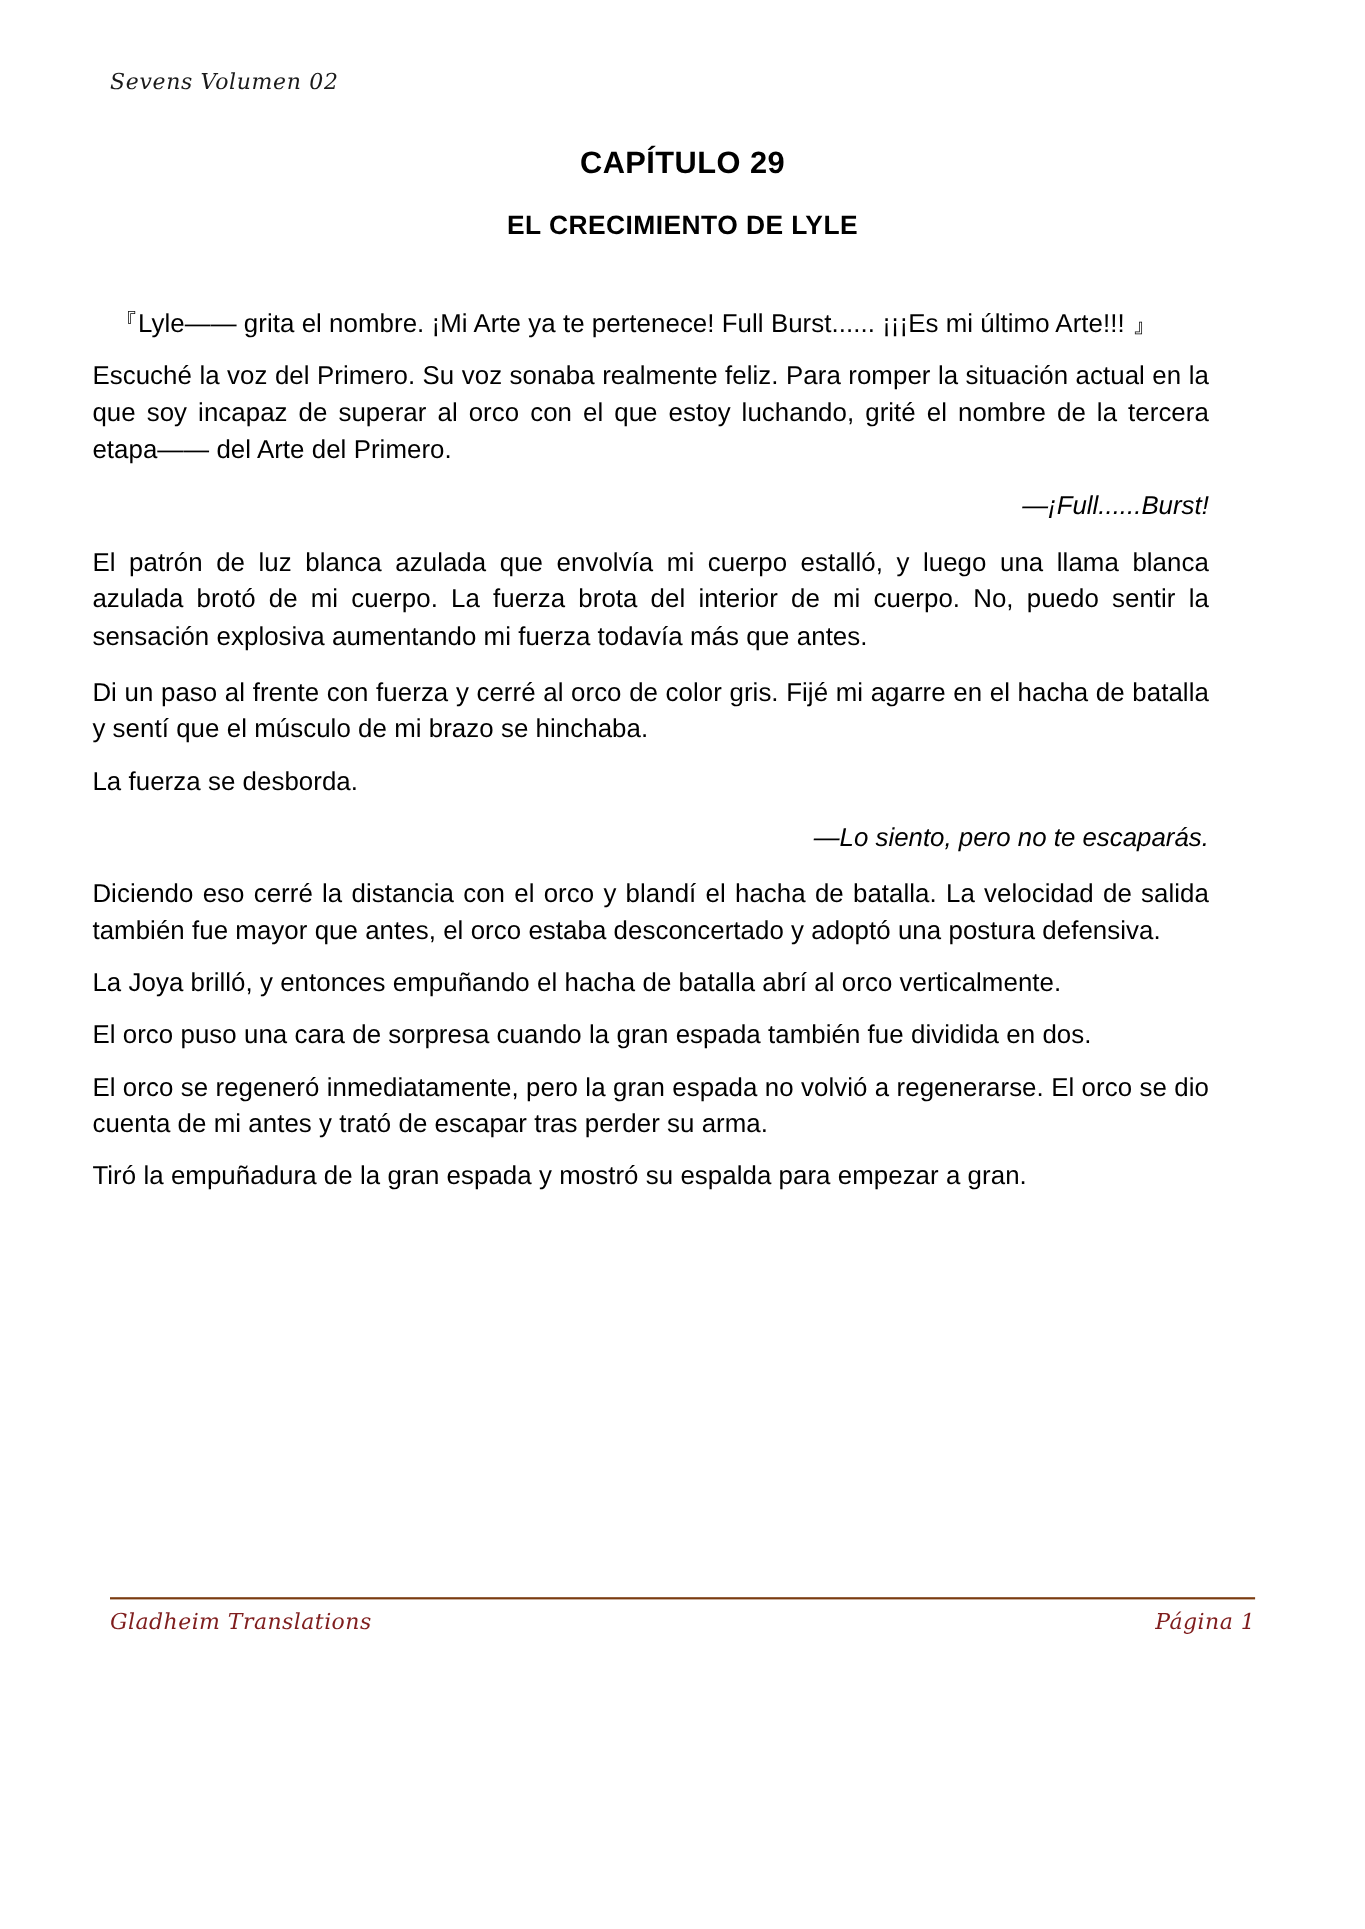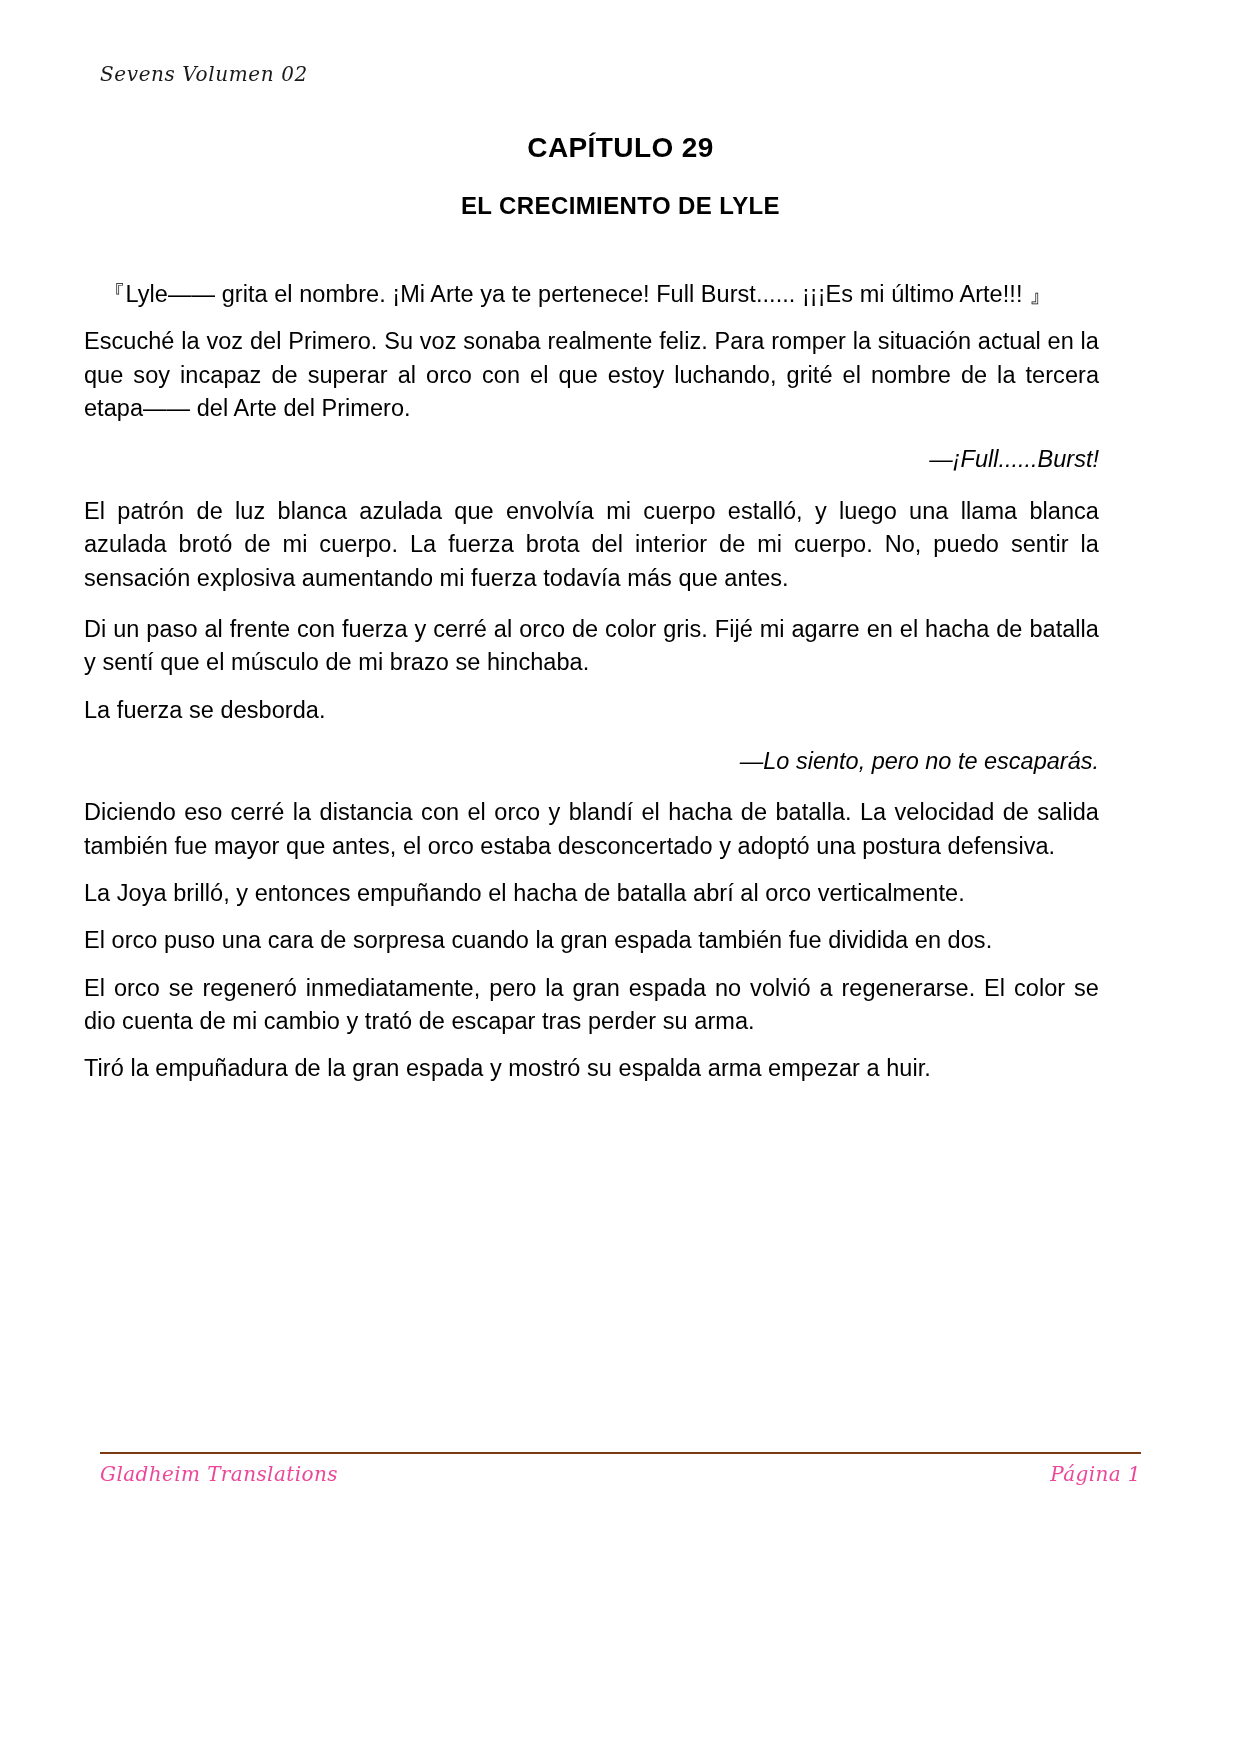--- a/index.html
+++ b/index.html
@@ -99,21 +99,21 @@
     margin: 0 0 8px 0;
     width: 100%;
   }
   .footer-row {
     display: flex;
     justify-content: space-between;
     align-items: baseline;
     font-family: "DejaVu Serif", serif;
     font-style: italic;
     font-size: 20px;
-    color: #ec4899;
+    color: #7f1d1d;
     letter-spacing: 0.4px;
   }
 </style>
 </head>
 <body>
 
 <div class="page">
 
   <div class="header">
     <div class="header-text">Sevens Volumen 02</div>
@@ -128,22 +128,22 @@
     <p class="para first">『Lyle—— grita el nombre. ¡Mi Arte ya te pertenece! Full Burst...... ¡¡¡Es mi último Arte!!! 』</p>
     <p class="para">Escuché la voz del Primero. Su voz sonaba realmente feliz. Para romper la situación actual en la que soy incapaz de superar al orco con el que estoy luchando, grité el nombre de la tercera etapa—— del Arte del Primero.</p>
     <p class="dialogue spacer-before">—¡Full......Burst!</p>
     <p class="para spacer-before">El patrón de luz blanca azulada que envolvía mi cuerpo estalló, y luego una llama blanca azulada brotó de mi cuerpo. La fuerza brota del interior de mi cuerpo. No, puedo sentir la sensación explosiva aumentando mi fuerza todavía más que antes.</p>
     <p class="para spacer-before">Di un paso al frente con fuerza y cerré al orco de color gris. Fijé mi agarre en el hacha de batalla y sentí que el músculo de mi brazo se hinchaba.</p>
     <p class="para">La fuerza se desborda.</p>
     <p class="dialogue spacer-before">—Lo siento, pero no te escaparás.</p>
     <p class="para spacer-before">Diciendo eso cerré la distancia con el orco y blandí el hacha de batalla. La velocidad de salida también fue mayor que antes, el orco estaba desconcertado y adoptó una postura defensiva.</p>
     <p class="para">La Joya brilló, y entonces empuñando el hacha de batalla abrí al orco verticalmente.</p>
     <p class="para">El orco puso una cara de sorpresa cuando la gran espada también fue dividida en dos.</p>
-    <p class="para">El orco se regeneró inmediatamente, pero la gran espada no volvió a regenerarse. El color se dio cuenta de mi cambio y trató de escapar tras perder su arma.</p>
-    <p class="para">Tiró la empuñadura de la gran espada y mostró su espalda arma empezar a huir.</p>
+    <p class="para">El orco se regeneró inmediatamente, pero la gran espada no volvió a regenerarse. El orco se dio cuenta de mi antes y trató de escapar tras perder su arma.</p>
+    <p class="para">Tiró la empuñadura de la gran espada y mostró su espalda para empezar a gran.</p>
   </div>
 
   <div class="footer">
     <hr class="footer-rule" style="border-top-color: rgb(122, 59, 16);">
     <div class="footer-row">
       <span>Gladheim Translations</span>
       <span>Página 1</span>
     </div>
   </div>
 

